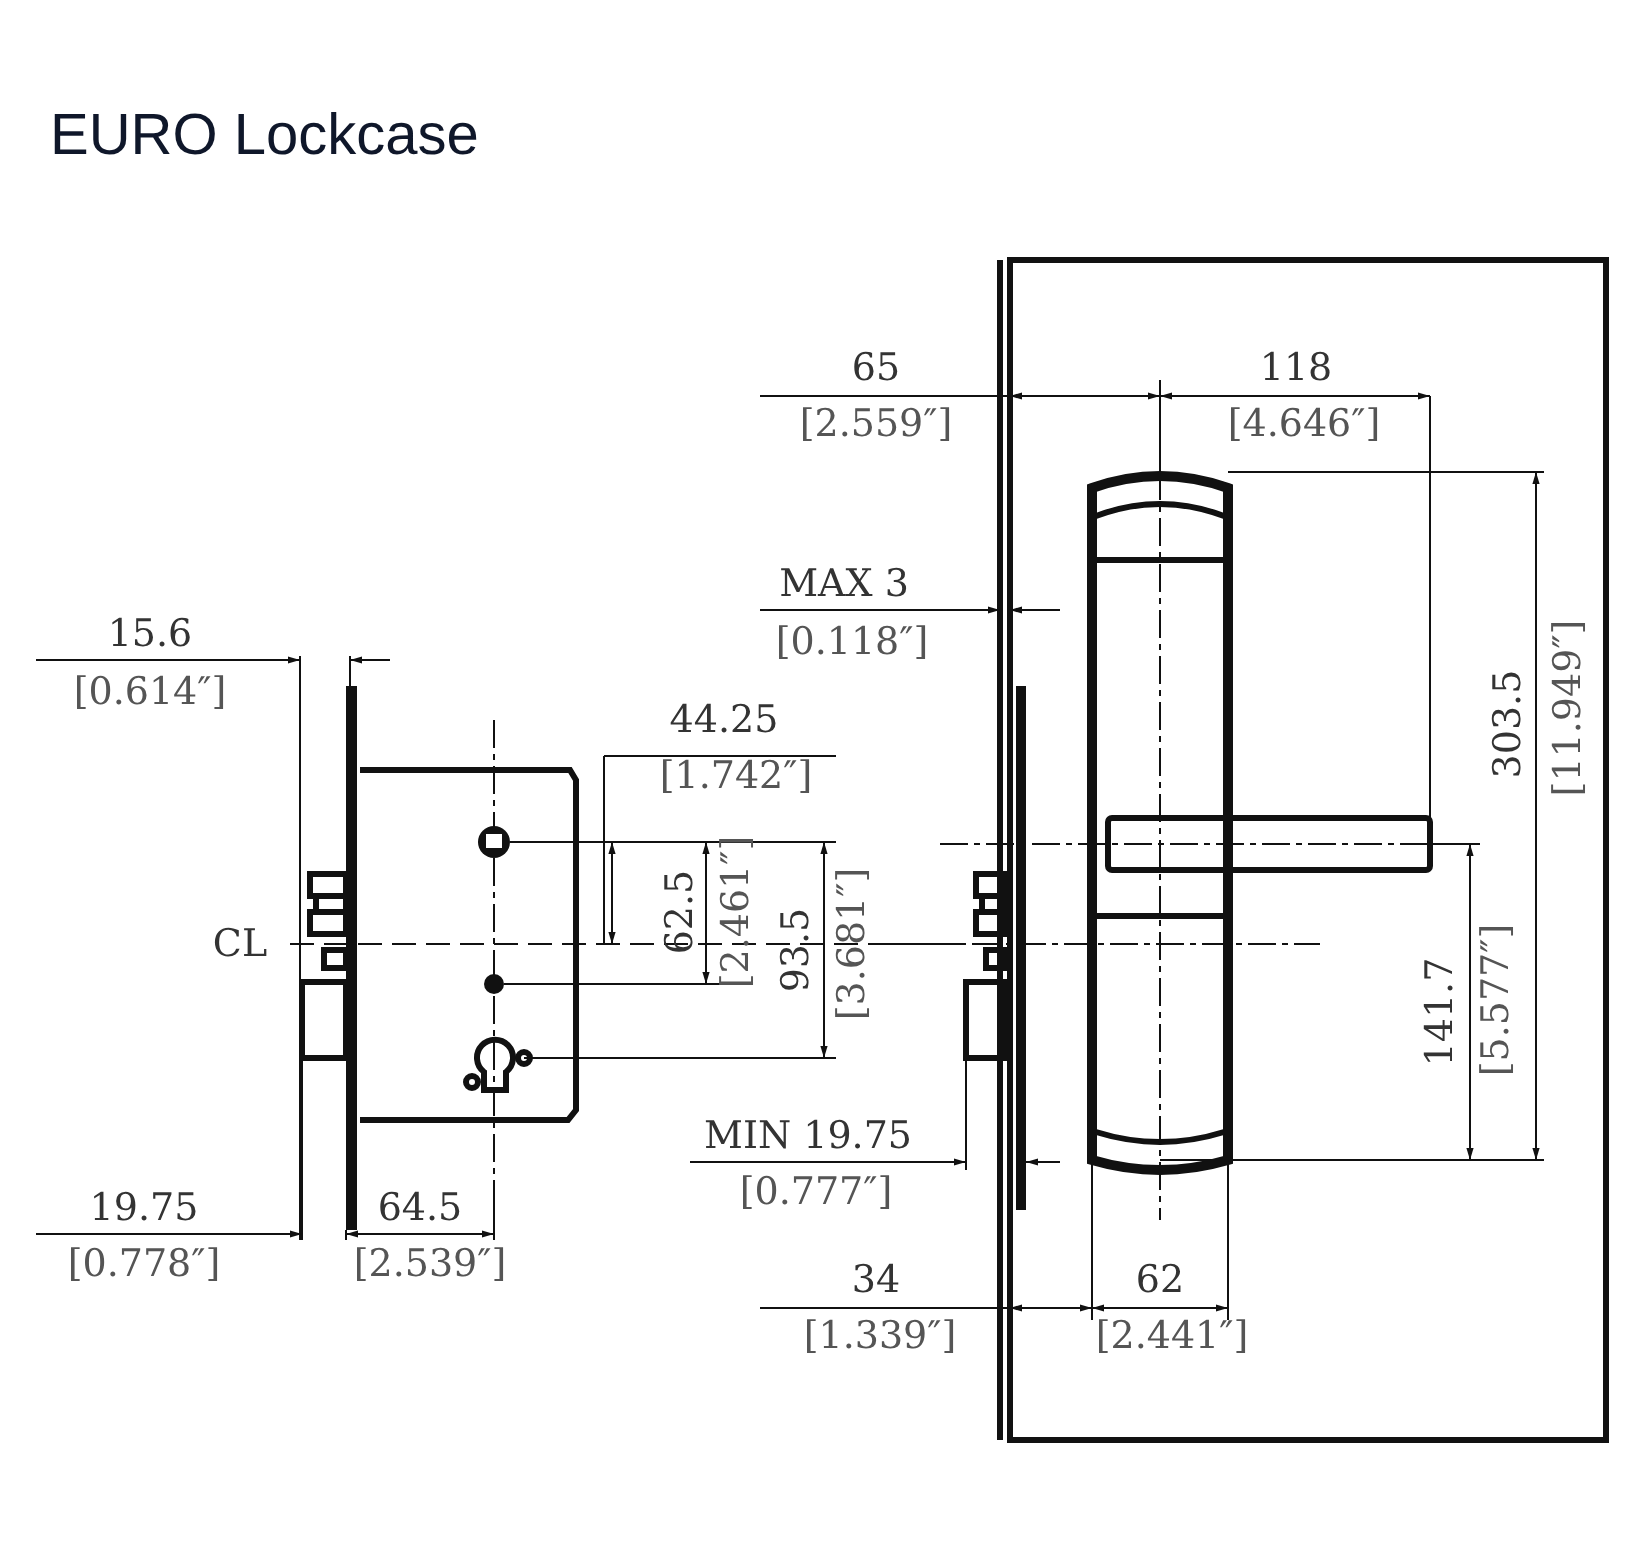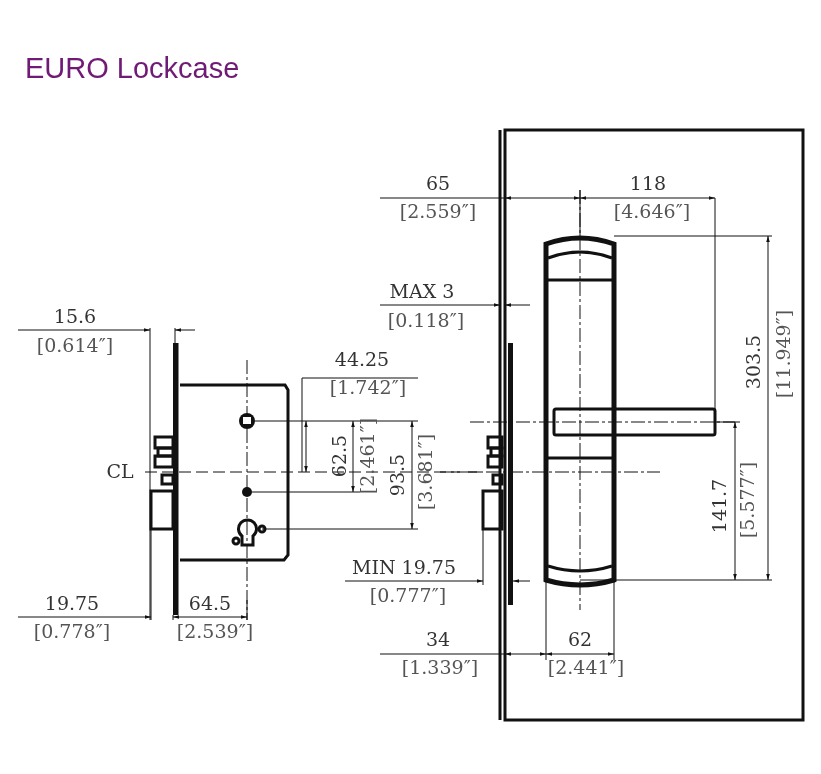--- a/index.html
+++ b/index.html
@@ -1,19 +1,19 @@
 <!DOCTYPE html>
 <html><head>
 <meta charset="utf-8">
 <style>
   html, body { margin: 0; padding: 0; background: #ffffff; }
   body { width: 821px; height: 774px; position: relative; overflow: hidden; }
   .title {
     position: absolute; left: 25px; top: 52px;
-    font-family: "Liberation Sans", sans-serif; font-size: 29px; color: #701a75;
+    font-family: "Liberation Sans", sans-serif; font-size: 29px; color: #0f172a;
     letter-spacing: 0px; white-space: nowrap;
   }
   svg { position: absolute; left: 0; top: 0; }
   .dim { font-family: "DejaVu Serif", "Liberation Serif", serif; font-size: 19px; fill: #333; }
   .dimsub { font-family: "DejaVu Serif", "Liberation Serif", serif; font-size: 19px; fill: #555; }
   .thin { stroke: #111; stroke-width: 1; fill: none; }
   .thick { stroke: #111; stroke-width: 3; fill: none; }
   .heavy { stroke: #111; stroke-width: 5; fill: none; }
   .center { stroke: #111; stroke-width: 1; fill: none; stroke-dasharray: 14 3 3 3; }
   .dash { stroke: #111; stroke-width: 1; fill: none; stroke-dasharray: 12 5; }

